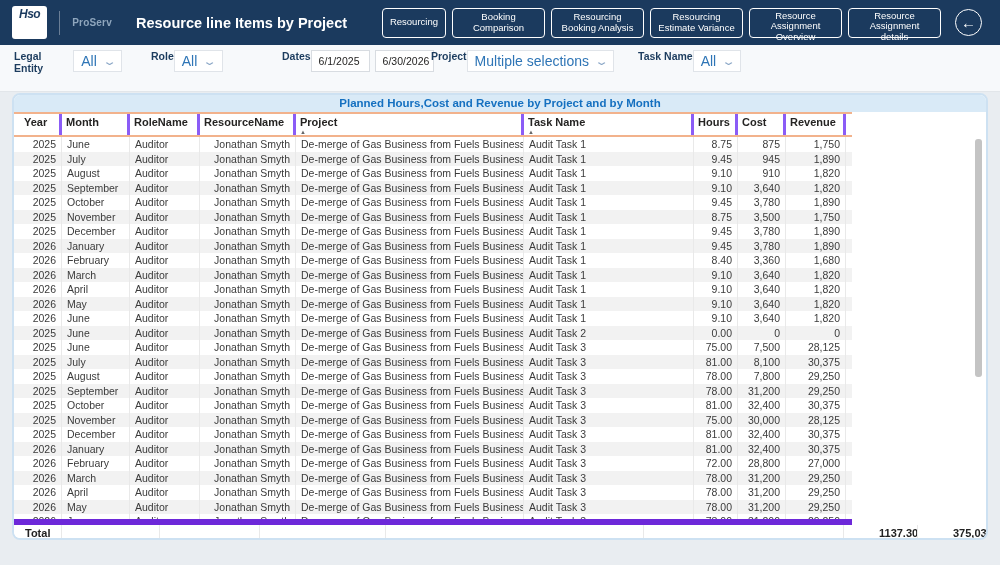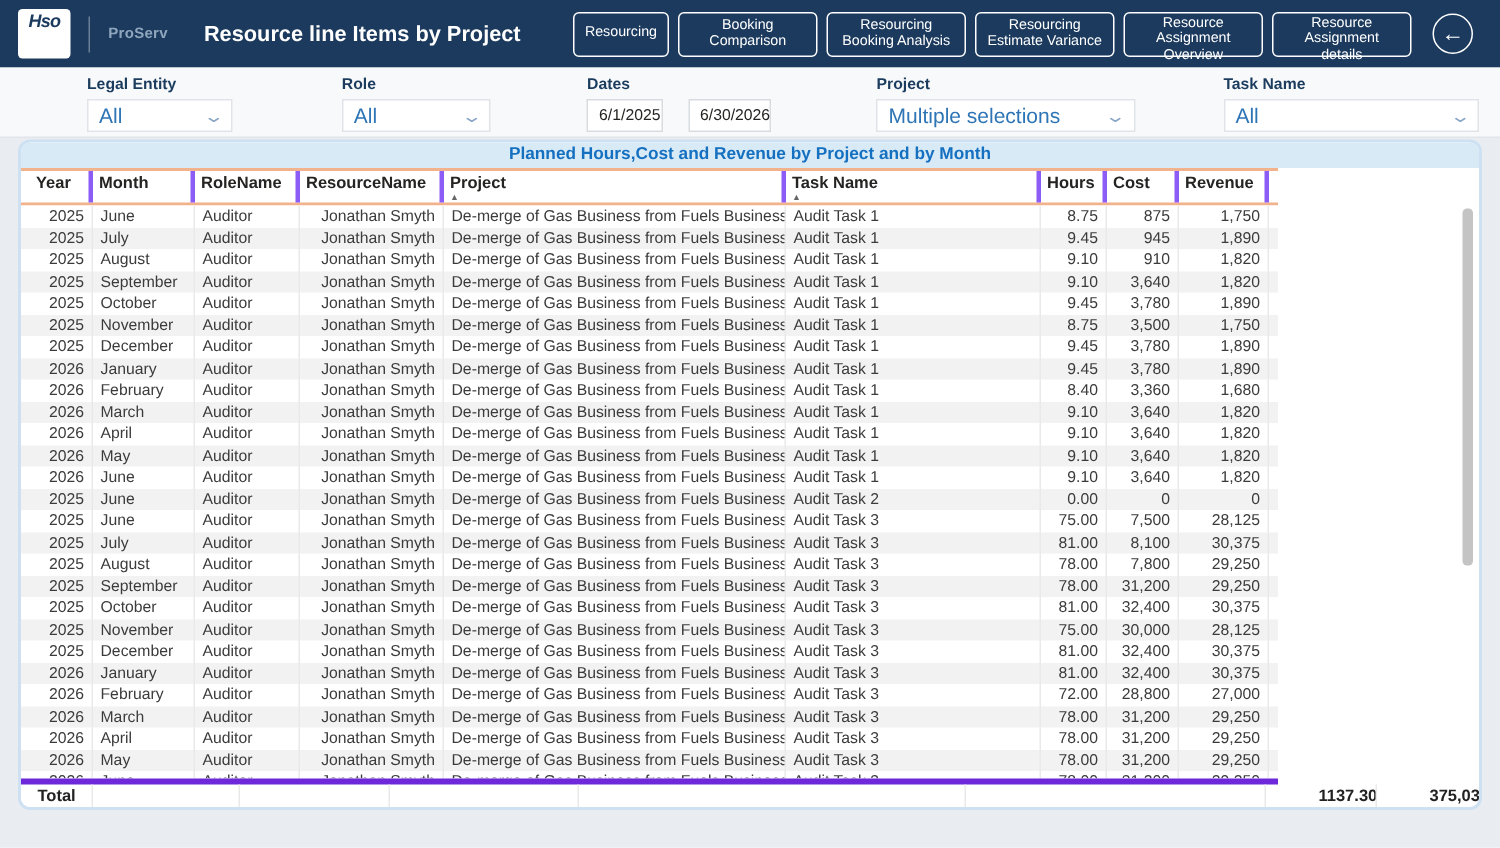--- a/index.html
+++ b/index.html
@@ -12,27 +12,27 @@
   .brand-sub { color:#8FA6BD; font-size:10px; font-weight:700; letter-spacing:.2px; }
   .page-title { color:#fff; font-size:14.5px; font-weight:600; margin-left:24px; white-space:nowrap; }
   .nav-wrap { margin-left:auto; display:flex; gap:6px; align-items:center; }
   .nav-btn { background:transparent; border:1px solid #fff; border-radius:4px; color:#fff; font-family:"Liberation Sans",sans-serif;
              font-size:9.5px; line-height:1.15; height:30px; max-width:93px; padding:2px 7px; text-align:center; cursor:pointer; }
   .back-circle { width:27px; height:27px; border:1.6px solid #fff; border-radius:50%; margin-left:14px; margin-right:8px;
                  display:flex; align-items:center; justify-content:center; color:#fff; font-size:15px; cursor:pointer; line-height:1; }
 
   
   .filterbar { height:47px; background:#F7F9FB; border-bottom:1px solid #E2E6EA; display:flex; padding:5px 14px 0; }
-  .filter { display:flex; flex-direction:column;margin-left:44px; }
+  .filter { display:flex; flex-direction:row; }
   .filter-label { font-size:10.5px; font-weight:700; color:#1C3C5E; margin-bottom:4px; }
   .dropdown { height:22px; background:#fff; border:1px solid #E0E4E9; display:flex; align-items:center; justify-content:space-between;
               padding:0 7px; cursor:pointer; }
   .dd-value { font-size:14px; color:#2E75B6; }
   .chevron { color:#8BA7C7; font-size:11px; transform:scaleX(1.6); margin-left:8px; }
-  .date-boxes { display:flex; gap:17px; }
+  .date-boxes { display:flex; gap:5px; }
   .date-box { width:59px; height:22px; background:#fff; border:1px solid #D8DCE1; font-size:10.5px; color:#252423;
               display:flex; align-items:center; padding-left:7px; cursor:text; }
   .f-le { width:108px; margin-right:29px; }
   .f-role { width:111px; margin-right:20px; }
   .f-dates { width:123px; margin-right:26px; }
   .f-proj { width:192px; margin-right:15px; }
   .f-task { width:190px; }
 
   
   .main { padding:1px 12px 0; }
@@ -49,21 +49,21 @@
   .tbody { flex:1; overflow:hidden; background:#fff; }
   .data-row { height:14.5px; line-height:14.5px; cursor:default; }
   .data-row:nth-child(even) { background:#F2F2F2; }
   .cell { font-size:10.5px; color:#3B3B3B; padding:0 5px; white-space:nowrap; overflow:hidden; border-right:1px solid #E9E9E9; }
   .grid-row .cell:nth-child(1) { text-align:right; }
   .grid-row .cell:nth-child(4) { text-align:right; }
   .grid-row .cell:nth-child(7),
   .grid-row .cell:nth-child(8),
   .grid-row .cell:nth-child(9) { text-align:right; }
 
-  .total-row { border-top:4px solid #6d28d9; height:19px; line-height:17px; background:#fff;gap:30px; }
+  .total-row { border-top:6px solid #6d28d9; height:19px; line-height:17px; background:#fff;gap:30px; }
   .total-row .cell { font-weight:700; font-size:11px; color:#222; }
   .total-row .cell:first-child { text-align:left; }
 
   .scroll-thumb { position:absolute; right:4px; top:44px; width:7px; height:238px; background:#C4C4C4; border-radius:3px; cursor:grab; }
 </style>
 </head>
 <body>
 
 <div class="appbar">
   <div class="logo-box">Hso</div>

